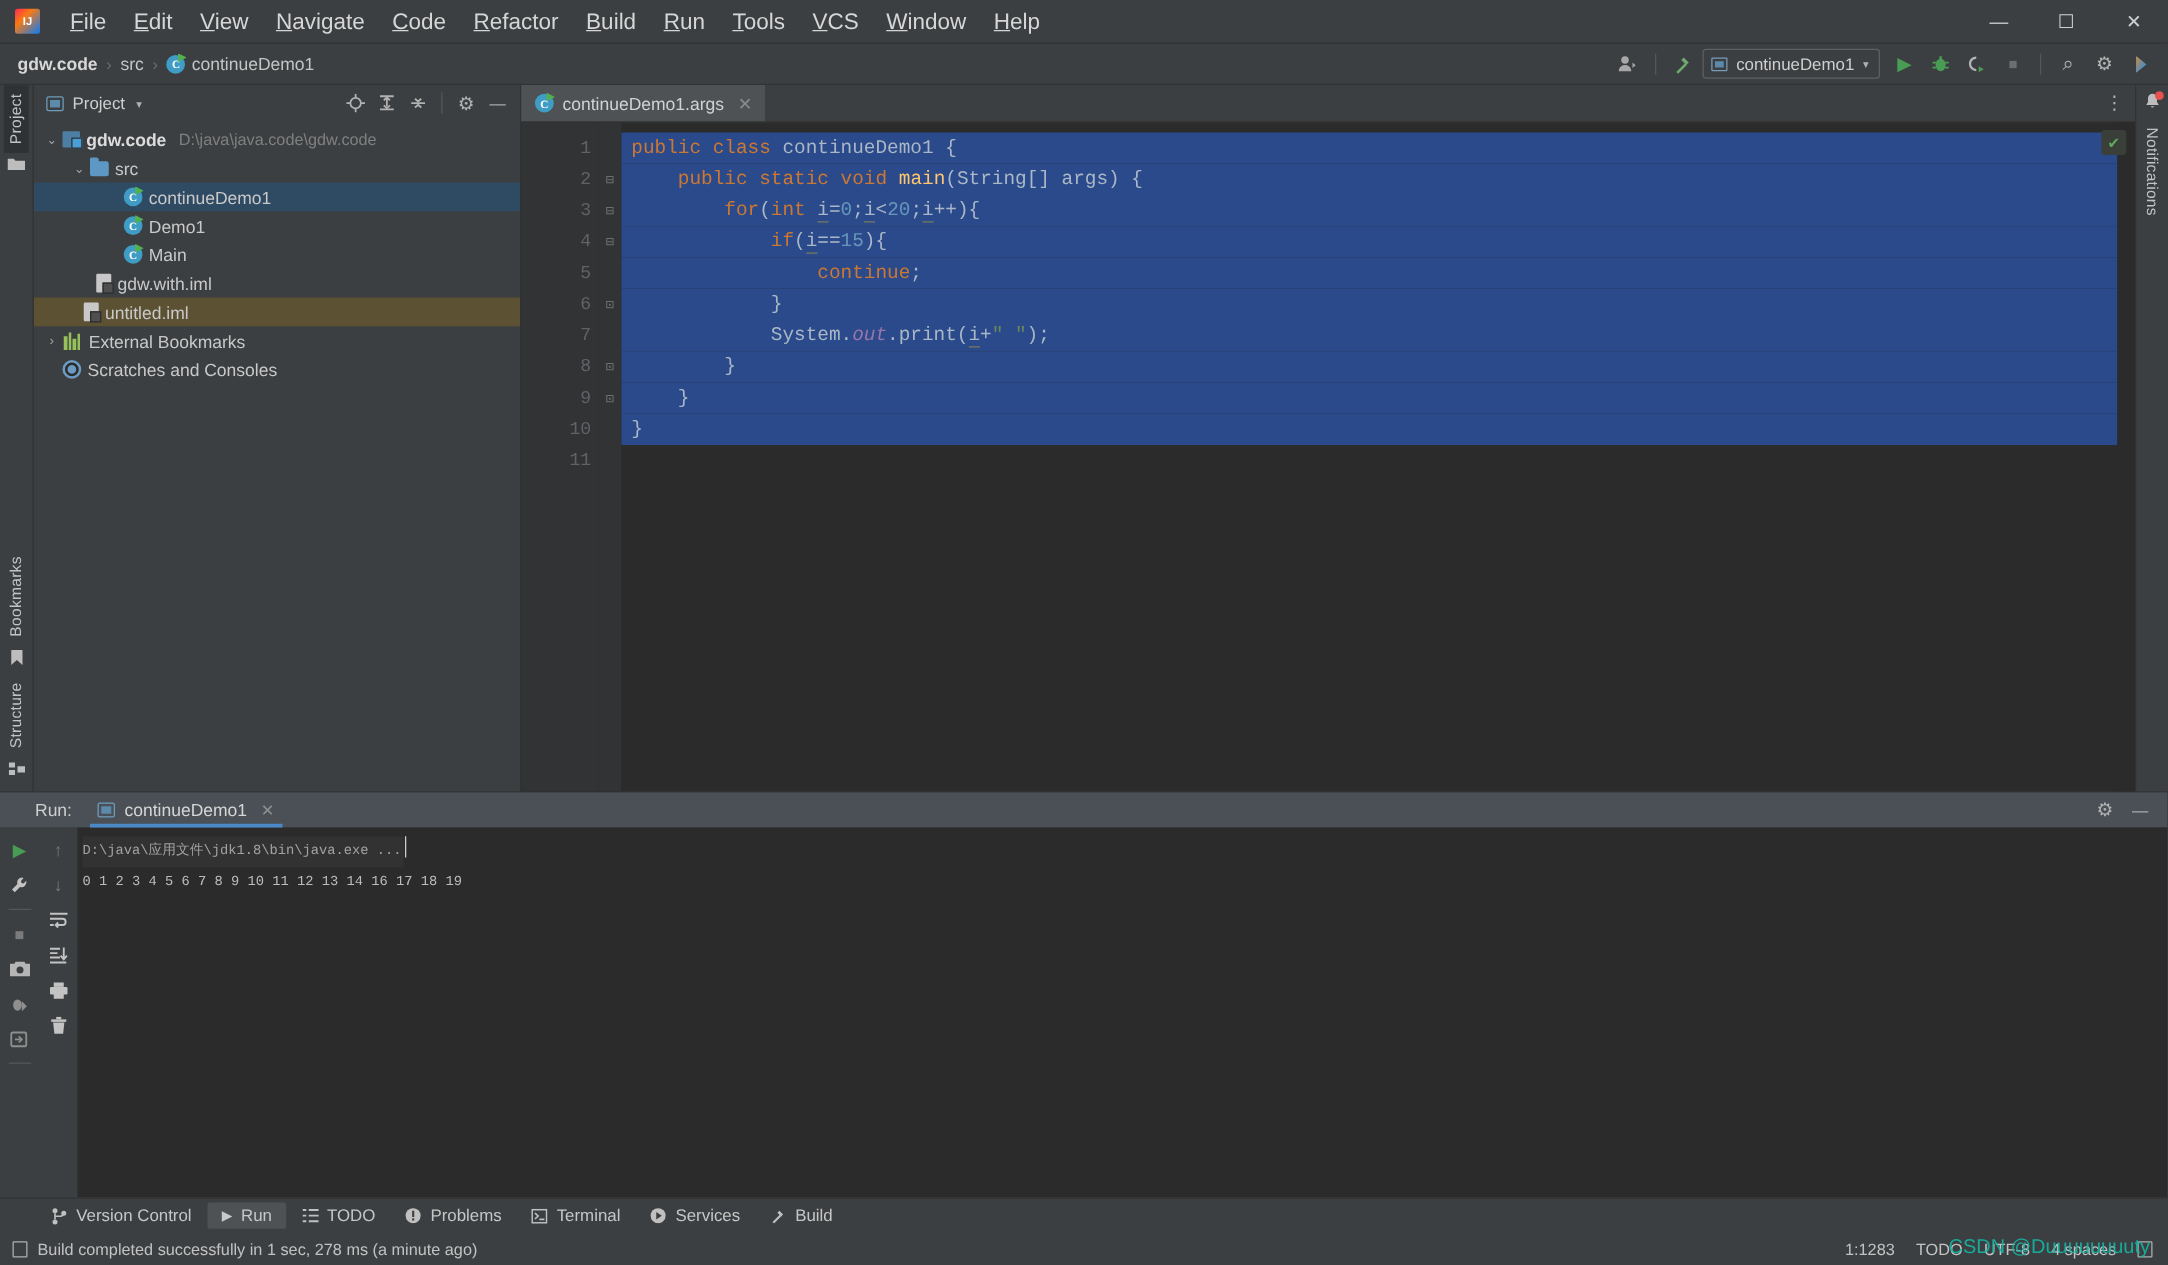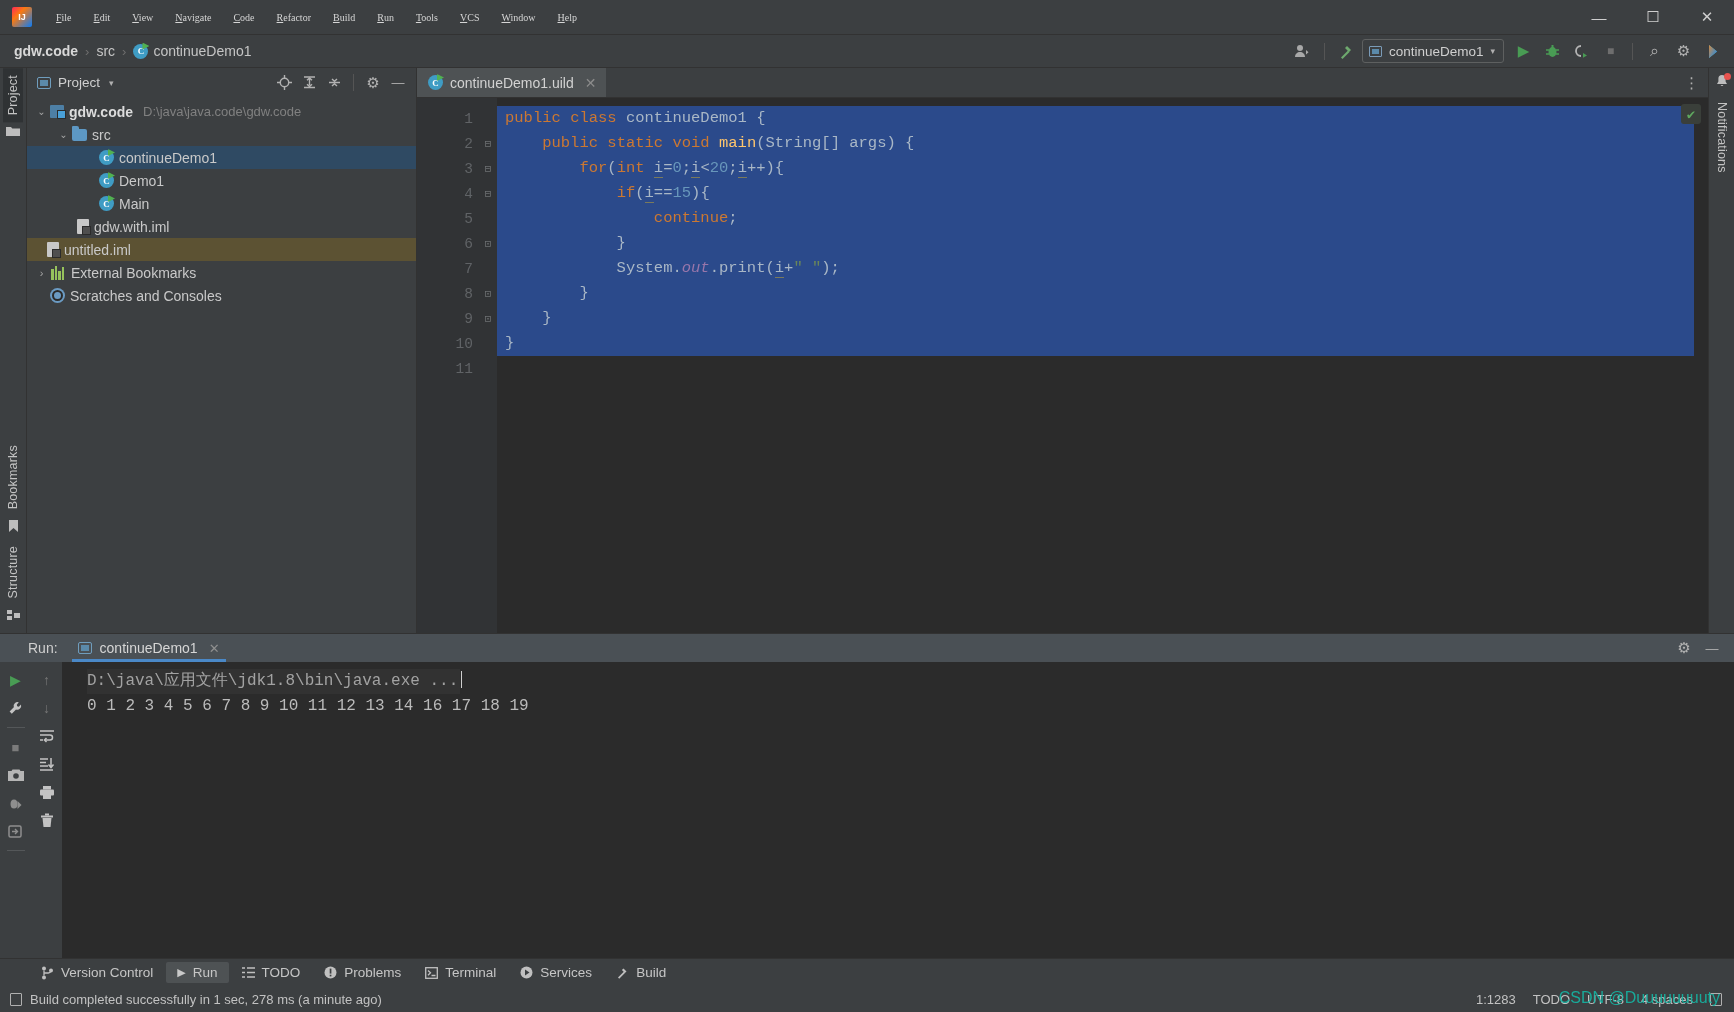--- a/index.html
+++ b/index.html
@@ -22,23 +22,22 @@
     border-radius: 2px; flex: none; position: relative; overflow: hidden;
     background: linear-gradient(135deg,#fe2857 0%,#f97a12 35%,#087cfa 100%);
   }
   .ij-logo::after {
     content:"IJ"; position:absolute; inset:0; color:#fff; font-size:9px;
     font-weight:bold; display:flex; align-items:center; justify-content:center;
     font-family:"Liberation Sans",sans-serif;
   }
   .menu { display: flex; align-items: center; gap: 2px; }
   .menu-item {
-    padding: 4px 10px; font-size: 10px; color: #d6d6d6; cursor: default;
+    padding: 4px 10px; font-size: 18px; color: #d6d6d6; cursor: default;
     white-space: nowrap;
-    font-family: Liberation Serif, serif;
   }
   .menu-item u { text-decoration: underline; }
   .win-title {
     position: absolute; left: 0; right: 0; text-align: center;
     font-size: 14.5px; color: #c8c8c8; pointer-events: none;
   }
   .win-ctrls { margin-left: auto; display: flex; height: 100%; z-index: 3; }
   .win-btn {
     width: 54px; display: flex; align-items: center; justify-content: center;
     color: #cfcfcf; font-size: 15px;
@@ -260,22 +259,22 @@
     padding-top: 5px;
   }
   .runtb-col { width: 31px; display: flex; flex-direction: column; align-items: center; gap: 2px; }
   .rt-ico {
     width: 26px; height: 26px; display: flex; align-items: center; justify-content: center;
     color: #9aa0a6; font-size: 14px; border-radius: 3px;
   }
   .rt-sep { width: 18px; height: 1px; background: #545759; margin: 4px 0; }
   .play-g { color: #499c54; font-size: 14px; }
   .console {
-    flex: 1; background: #2b2b2b; padding: 7px 0 0 25px;
-    font-family: "Liberation Mono", monospace; font-size: 16px;
+    flex: 1; background: #2b2b2b; padding: 7px 0 0 4px;
+    font-family: "Liberation Mono", monospace; font-size: 11px;
     color: #bbbbbb; min-width: 0; overflow: hidden;
   }
   .cl { height: 25px; line-height: 25px; white-space: pre; }
   .cmdline { color: #a2a2a2; background: #323232; display: inline-block; padding-right: 2px; }
   .caretbar {
     display: inline-block; width: 1px; height: 17px; background: #cfcfcf;
     vertical-align: -3px; margin-left: 1px;
   }
 
   
@@ -478,21 +477,21 @@
         <div class="trow" style="padding-left:72px">
           <span class="ic ic-class">C</span>
           <span class="tlabel">Main</span>
         </div>
 
         <div class="trow" style="padding-left:50px">
           <span class="ic ic-iml"></span>
           <span class="tlabel">gdw.with.iml</span>
         </div>
 
-        <div class="trow mod" style="padding-left:20px">
+        <div class="trow mod" style="padding-left:40px">
           <span class="ic ic-iml"></span>
           <span class="tlabel">untitled.iml</span>
         </div>
 
         <div class="trow" style="padding-left:6px">
           <span class="tw" style="font-size:11px">›</span>
           <span class="ic ic-lib">
             <span style="left:1px;height:11px"></span>
               <span style="left:4.5px;height:14px"></span>
             <span style="left:8px;height:9px"></span>
@@ -505,21 +504,21 @@
           <span class="ic ic-scratch"></span>
           <span class="tlabel">Scratches and Consoles</span>
         </div>
       </div>
     </div>
 
     <div class="editor-col">
       <div class="tabrow">
         <div class="etab">
           <span class="ic ic-class">C</span>
-          <span>continueDemo1.uild</span>
+          <span>continueDemo1.args</span>
           <span class="x">✕</span>
         </div>
         <div class="rgt">
           <span class="dots">⋮</span>
         </div>
       </div>
 
       <div class="editor">
         <div class="gutter">
           <div class="gline">1</div>

